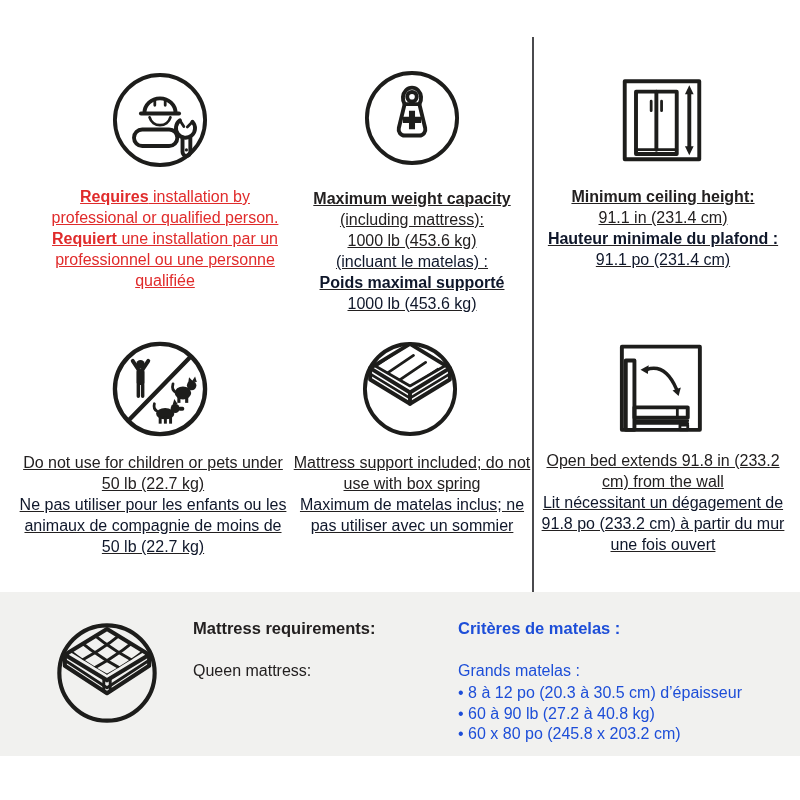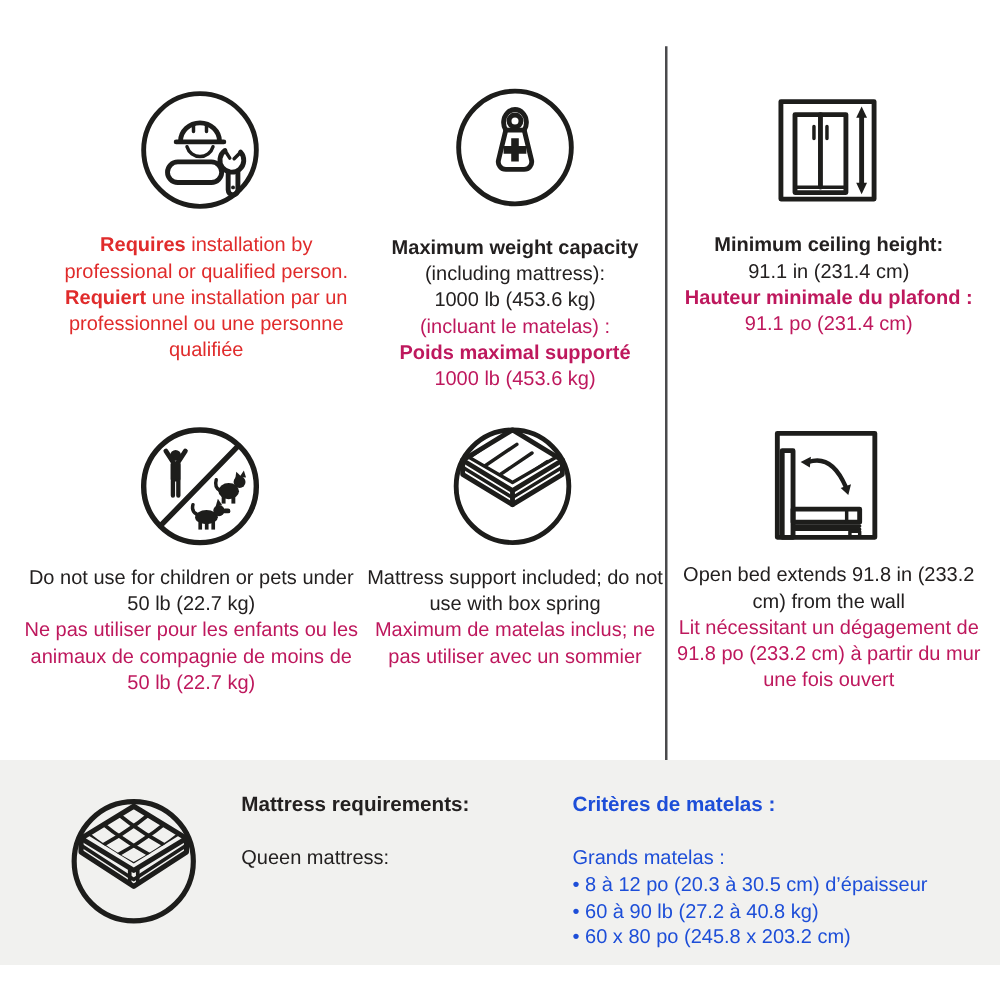--- a/index.html
+++ b/index.html
@@ -8,27 +8,27 @@
 
   .divider{position:absolute;left:532px;top:37px;width:2px;height:571px;background:#4a4a4d;}
 
   .icon{position:absolute;}
   .icon svg{display:block;}
   .s{fill:none;stroke:#1d1d1b;stroke-width:4.5;stroke-linecap:round;stroke-linejoin:round;}
   .t{fill:none;stroke:#1d1d1b;stroke-width:3.2;stroke-linecap:round;stroke-linejoin:round;}
   .th{fill:none;stroke:#1d1d1b;stroke-width:7;stroke-linecap:butt;}
   .f{fill:#1d1d1b;stroke:none;}
 
-  .card-text{position:absolute;text-align:center;font-size:16px;line-height:21px;color:#232020;}
+  .card-text{position:absolute;text-align:center;font-size:16px;line-height:21px;color:#232020;text-decoration:underline;}
   .card-text p{margin:0;}
   .bold{font-weight:700;}
   .red{color:#e02b2b;}
-  .fr{color:#be185d;}
-
-  .footer{position:absolute;left:0;top:608px;width:800px;height:164px;background:#f1f1ef;}
+  .fr{color:#0f172a;}
+
+  .footer{position:absolute;left:0;top:592px;width:800px;height:164px;background:#f1f1ef;}
   .f-block{position:absolute;font-size:16px;line-height:20.5px;color:#232020;}
   .f-block.fr-col{color:#1d4ed8;}
   .f-title{font-weight:700;font-size:16.5px;margin:0 0 22px 0;}
   .f-sub{margin:0 0 2px 0;}
   .f-list{margin:0;padding:0;list-style:none;}
   .f-list li::before{content:"\2022\00a0";}
 </style>
 </head>
 <body>
 

